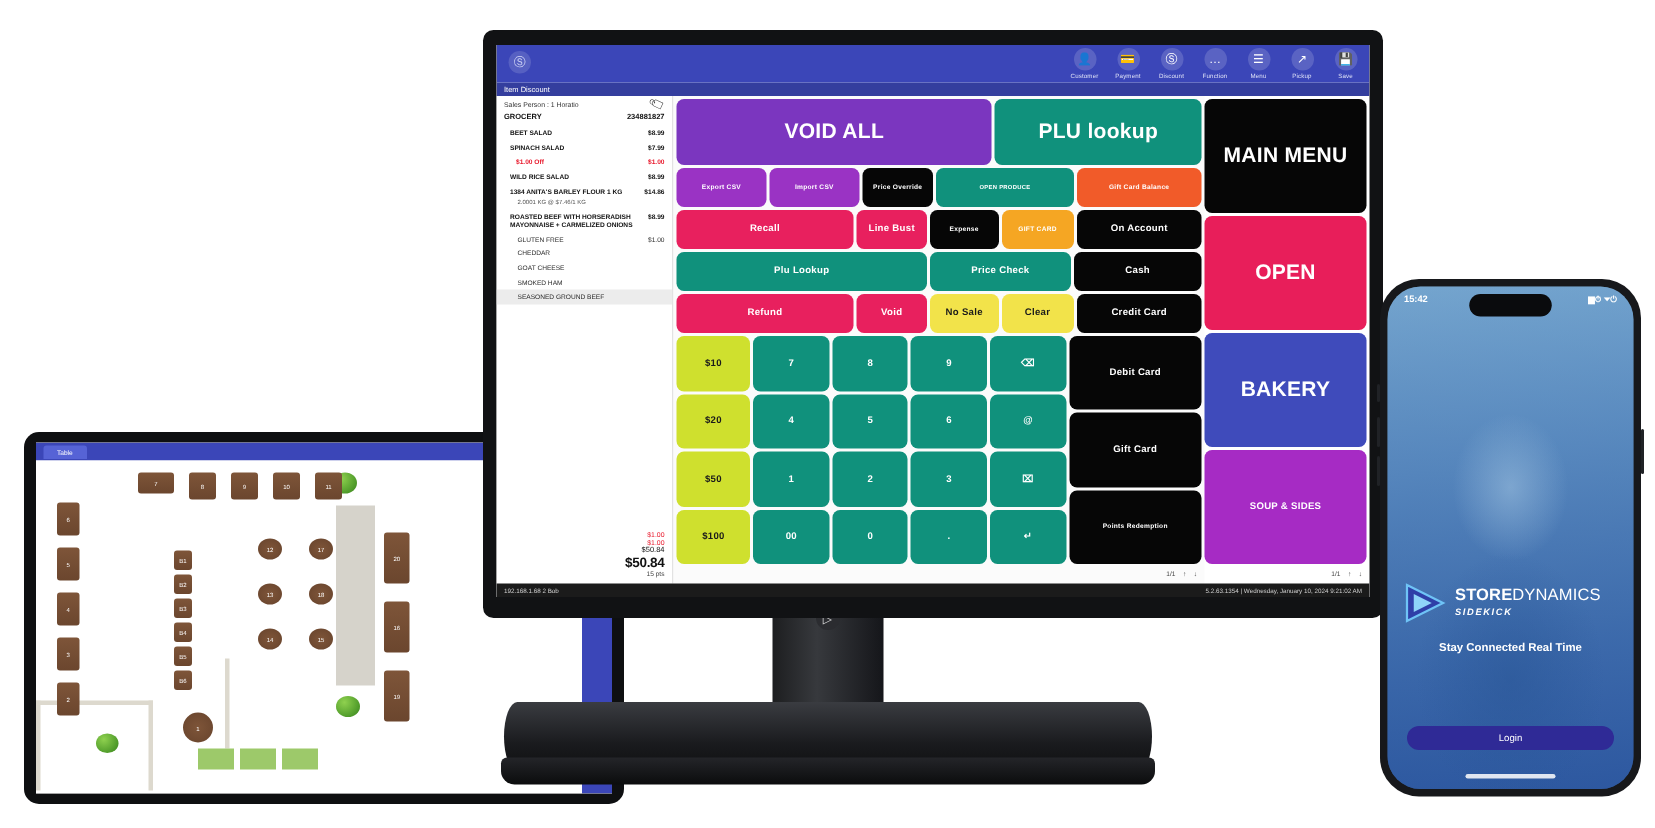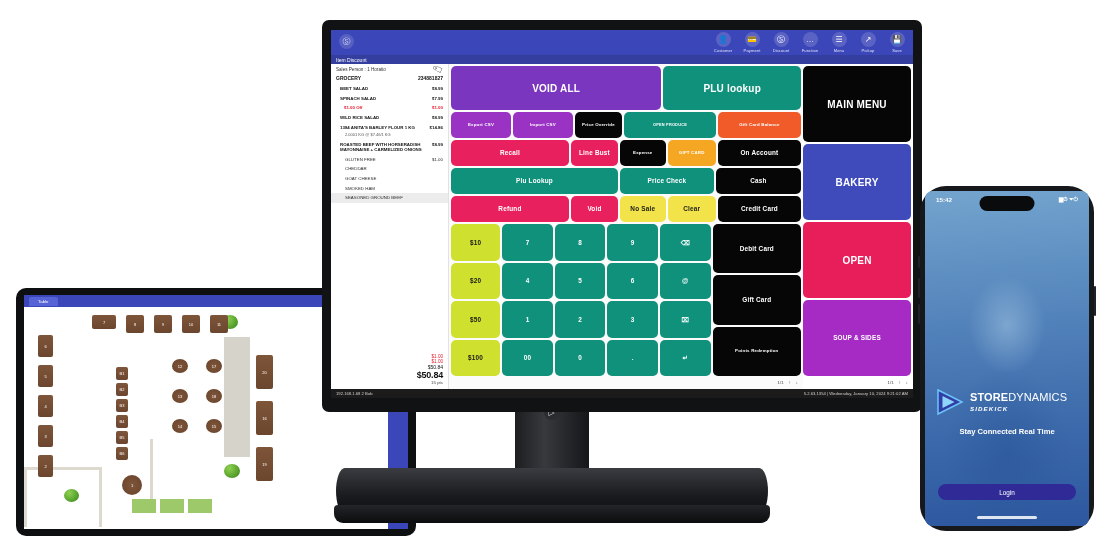--- a/index.html
+++ b/index.html
@@ -51,21 +51,21 @@
 
   
   .keys { flex:1 1 auto; background:#fbfbfb; padding:2px; display:flex; flex-direction:column;
     gap:2px; min-width:0; }
   .krow { display:flex; gap:2px; flex:1 1 auto; min-height:0; }
   .kbtn { border-radius:5px; display:flex; align-items:center; justify-content:center;
     text-align:center; color:#fff; font-weight:bold; font-size:6px; padding:1px;
     line-height:1.1; letter-spacing:.2px; }
   .kcol { display:flex; flex-direction:column; gap:2px; flex:1 1 auto; min-width:0; }
   .ksmall { font-size:4.4px; }
-  .kbig { font-size:10px; }
+  .kbig { font-size:14px; }
   .kmid { font-size:6.4px; }
   .ktiny { font-size:3.9px; }
 
   .rightcol { width:110px; flex:0 0 auto; display:flex; flex-direction:column; gap:2px;
     padding:2px 2px 2px 0; }
   .pgbar { display:flex; align-items:center; justify-content:flex-end; gap:5px;
     font-size:4.4px; color:#444; height:9px; padding-right:3px; flex:0 0 auto; }
   .pos-status { height:9px; background:#1b1b1b; color:#cfcfcf; font-size:4.2px;
     display:flex; align-items:center; justify-content:space-between; padding:0 5px; flex:0 0 auto; }
 
@@ -104,21 +104,21 @@
     color:#fff; font-size:4px; }
   .tbl.rnd { border-radius:50%; background:radial-gradient(#7e5539,#67432c); }
   .plant { position:absolute; border-radius:50%;
     background:radial-gradient(circle at 35% 30%,#8fd14f,#4f9b2a 70%,#3f7f22); }
   .wall { position:absolute; background:#ddd9ce; }
   .grey { position:absolute; background:#d6d3cb; }
 
   
   .phone { position:absolute; left:920px; top:186px; width:174px; height:345px;
     background:#17181b; border-radius:26px; padding:5px; }
-  .ph-screen { width:100%; height:100%; border-radius:8px; overflow:hidden; position:relative;
+  .ph-screen { width:100%; height:100%; border-radius:22px; overflow:hidden; position:relative;
     background:linear-gradient(170deg,#7aa9cf 0%,#5d8fc2 35%,#3f6fae 70%,#2f58a0 100%); }
   .ph-bg { position:absolute; inset:0;
     background:
       radial-gradient(ellipse 55px 70px at 50% 40%, rgba(160,195,225,.55), transparent 70%),
       radial-gradient(ellipse 90px 120px at 50% 78%, rgba(40,85,150,.55), transparent 70%),
       linear-gradient(180deg, rgba(110,160,205,.5), rgba(45,88,160,.75)); }
   .ph-status { position:absolute; top:0; left:0; right:0; height:17px; display:flex;
     align-items:center; justify-content:space-between; padding:0 11px; color:#fff;
     font-size:6.2px; font-weight:bold; z-index:4; }
   .notch { position:absolute; left:50%; transform:translateX(-50%); top:5px; width:55px;
@@ -408,22 +408,22 @@
 
           <div class="pgbar">
             <span>1/1</span>
             <span>↑</span>
             <span>↓</span>
           </div>
         </div>
 
         <div class="rightcol">
           <div class="kbtn kbig" style="background:#060606;flex:1;">MAIN MENU</div>
+          <div class="kbtn kbig" style="background:#e81e5a;flex:1;">OPEN</div>
           <div class="kbtn kbig" style="background:#3f4bbb;flex:1;">BAKERY</div>
-          <div class="kbtn kbig" style="background:#e81e5a;flex:1;">OPEN</div>
           <div class="kbtn kmid" style="background:#a62bc4;flex:1;">SOUP &amp; SIDES</div>
           <div class="pgbar">
             <span>1/1</span>
             <span>↑</span>
             <span>↓</span>
           </div>
         </div>
       </div>
 
       <div class="pos-status">

